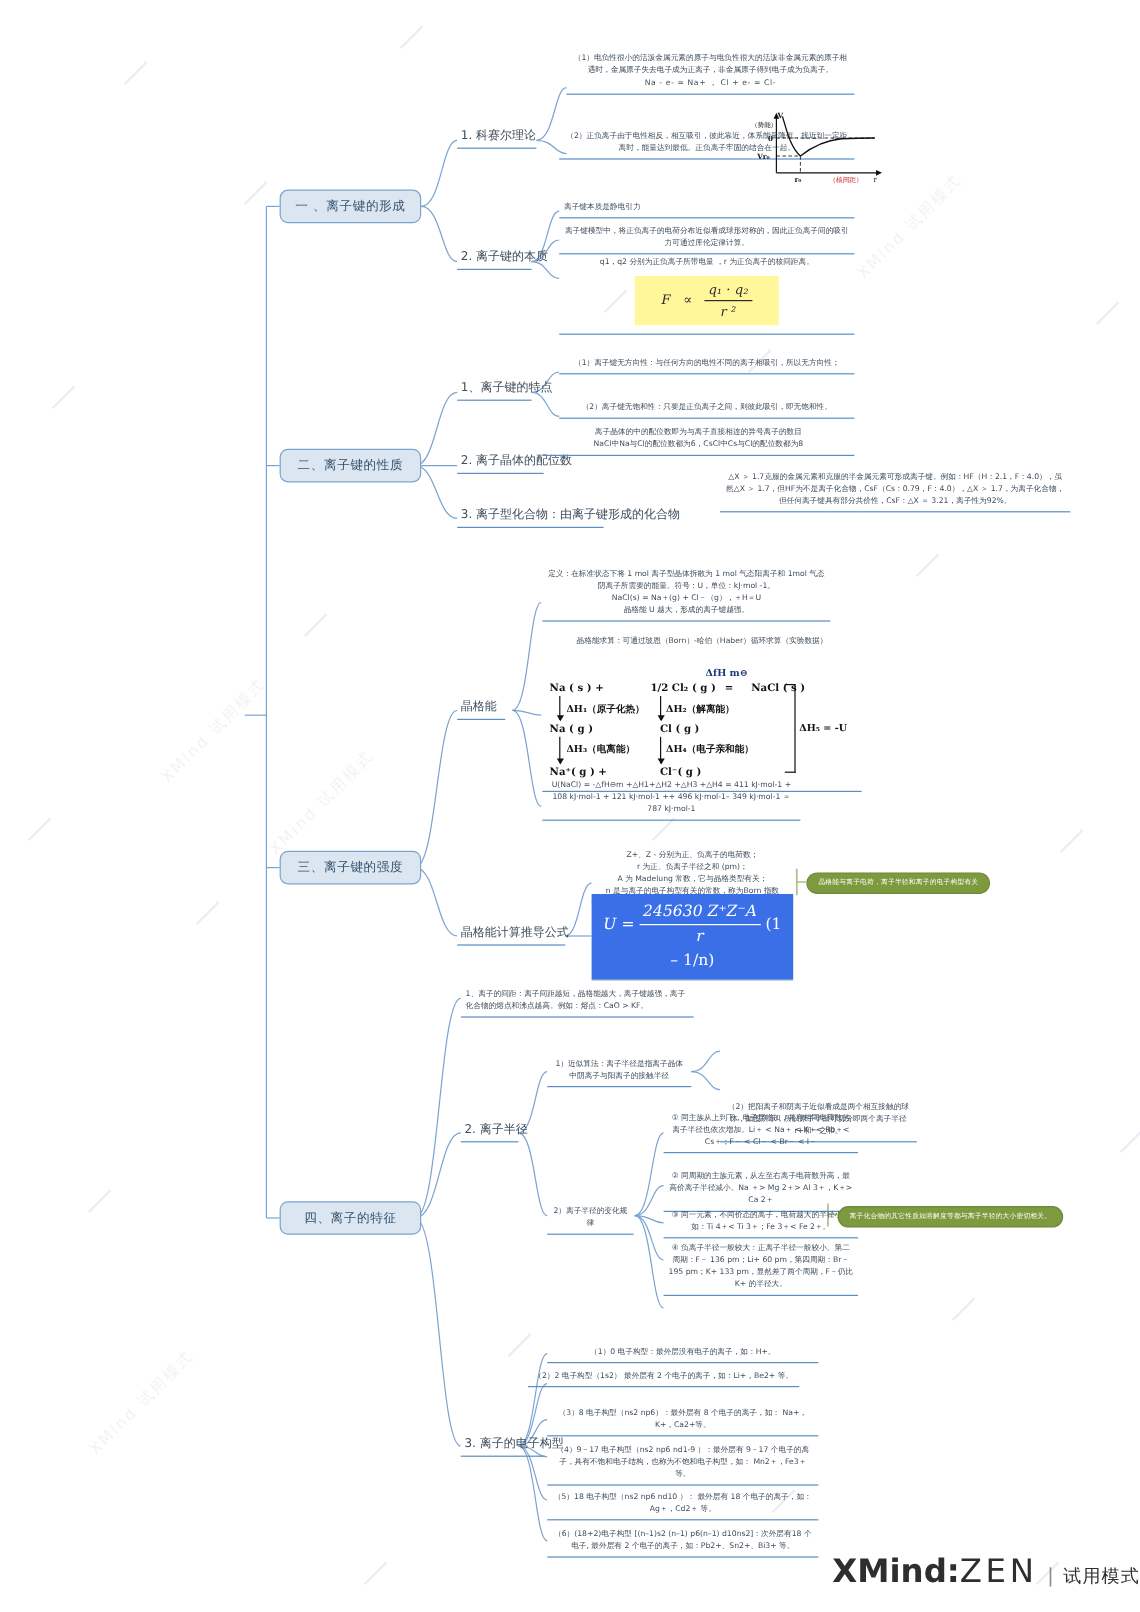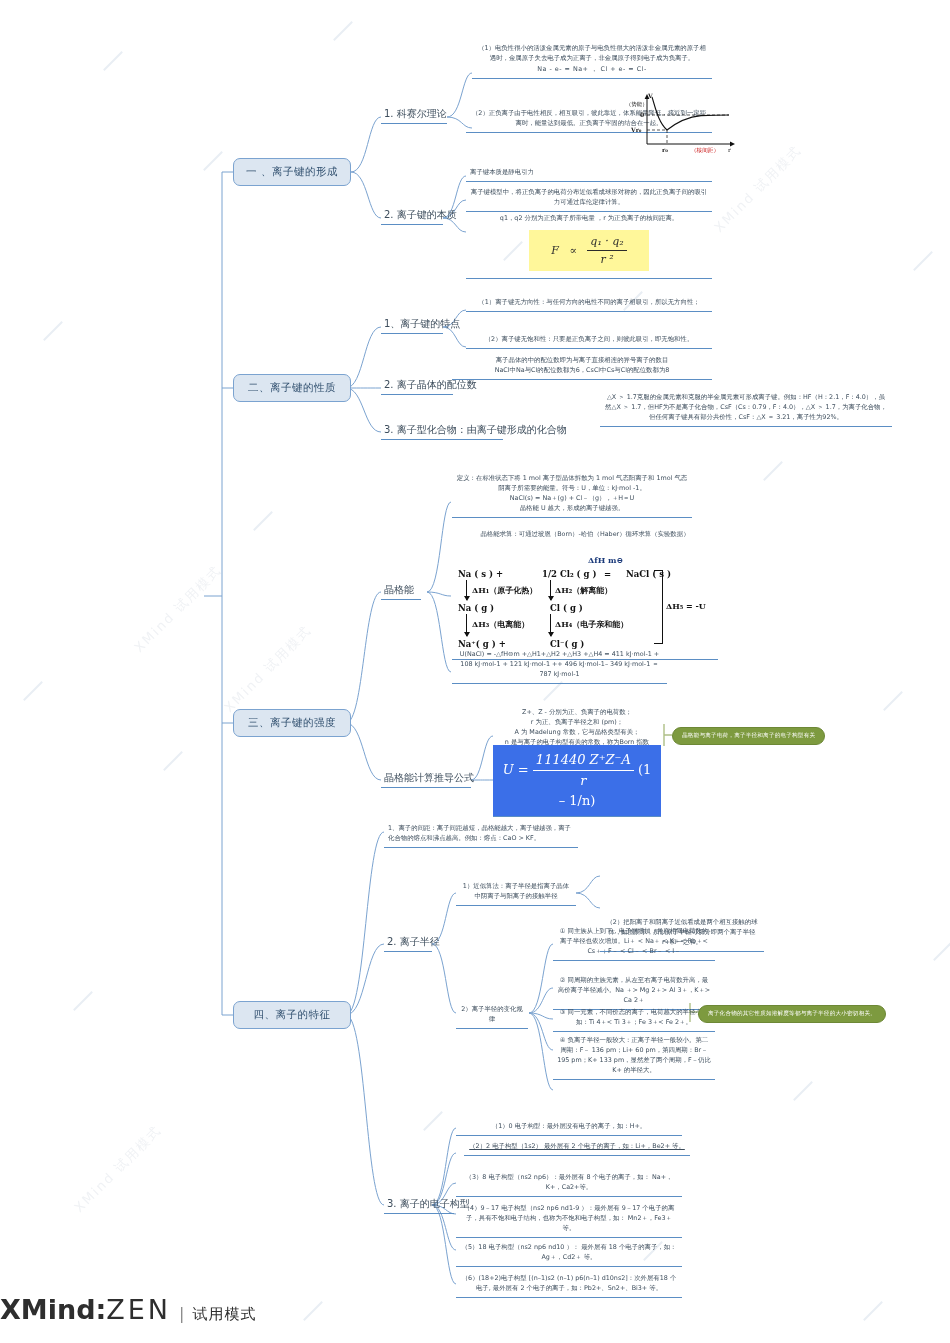--- a/index.html
+++ b/index.html
@@ -93,21 +93,21 @@
   .bh i.brk {
     position:absolute; border:1px solid #111; border-left:none; width:9px;
   }
 
   
   .pechart { position:relative; width:116px; height:62px; }
 
   
   #footer {
     position:absolute; left:0; right:0; bottom:18px; z-index:4;
-    text-align:left; color:#2e2e2e;
+    text-align:right; color:#2e2e2e;
   }
   #footer .xm { font-size:27px; font-weight:bold; letter-spacing:0px; }
   #footer .zen { font-weight:normal; letter-spacing:3px; }
   #footer .sep { color:#8a8a8a; font-size:16px; margin:0 8px; }
   #footer .trial { font-size:15px; color:#2e2e2e; letter-spacing:1px; }
 </style>
 </head>
 <body>
 
 <div id="watermarks">
@@ -359,21 +359,21 @@
     <div>r 为正、负离子半径之和 (pm)；</div>
     <div>A 为 Madelung 常数，它与晶格类型有关；</div>
     <div>n 是与离子的电子构型有关的常数，称为Born 指数</div>
   </div>
 
   <div class="node leaf" style="left:493px; top:745px; width:168px; padding:0;">
     <div class="formula-blue">
       <span style="font-style:italic;">U</span>
       <span>=</span>
       <span class="frac" style="font-style:italic;">
-        <span class="num">111440 Z⁺Z⁻A</span>
+        <span class="num">245630 Z⁺Z⁻A</span>
         <span class="den">r</span>
       </span>
       <span>(1 – 1/n)</span>
     </div>
   </div>
 
   <div class="node callout" style="left:672px; top:727px;">
     <span>晶格能与离子电荷，离子半径和离子的电子构型有关</span>
   </div>
 
@@ -417,21 +417,21 @@
     <span>离子化合物的其它性质如溶解度等都与离子半径的大小密切相关。</span>
   </div>
 
   <div class="node lvl2" style="left:384px; top:1195px; width:70px;">
     <span>3. 离子的电子构型</span>
   </div>
 
   <div class="node leaf" style="left:456px; top:1120px; width:226px;">
     <div>（1）0 电子构型：最外层没有电子的离子，如：H+。</div>
   </div>
-  <div class="node leaf" style="left:464px; top:1140px; width:226px;text-decoration:underline;">
+  <div class="node leaf" style="left:440px; top:1140px; width:226px;">
     <div>（2）2 电子构型（1s2） 最外层有 2 个电子的离子，如：Li+，Be2+ 等。</div>
   </div>
   <div class="node leaf" style="left:456px; top:1171px; width:226px;">
     <div>（3）8 电子构型（ns2 np6）：最外层有 8 个电子的离子，如： Na+，K+，Ca2+等。</div>
   </div>
   <div class="node leaf" style="left:456px; top:1202px; width:226px;">
     <div>（4）9－17 电子构型（ns2 np6 nd1-9 ）：最外层有 9－17 个电子的离子，具有不饱和电子结构，也称为不饱和电子构型，如： Mn2＋，Fe3＋ 等。</div>
   </div>
   <div class="node leaf" style="left:456px; top:1241px; width:226px;">
     <div>（5）18 电子构型（ns2 np6 nd10 ）： 最外层有 18 个电子的离子，如：Ag＋，Cd2＋ 等。</div>

